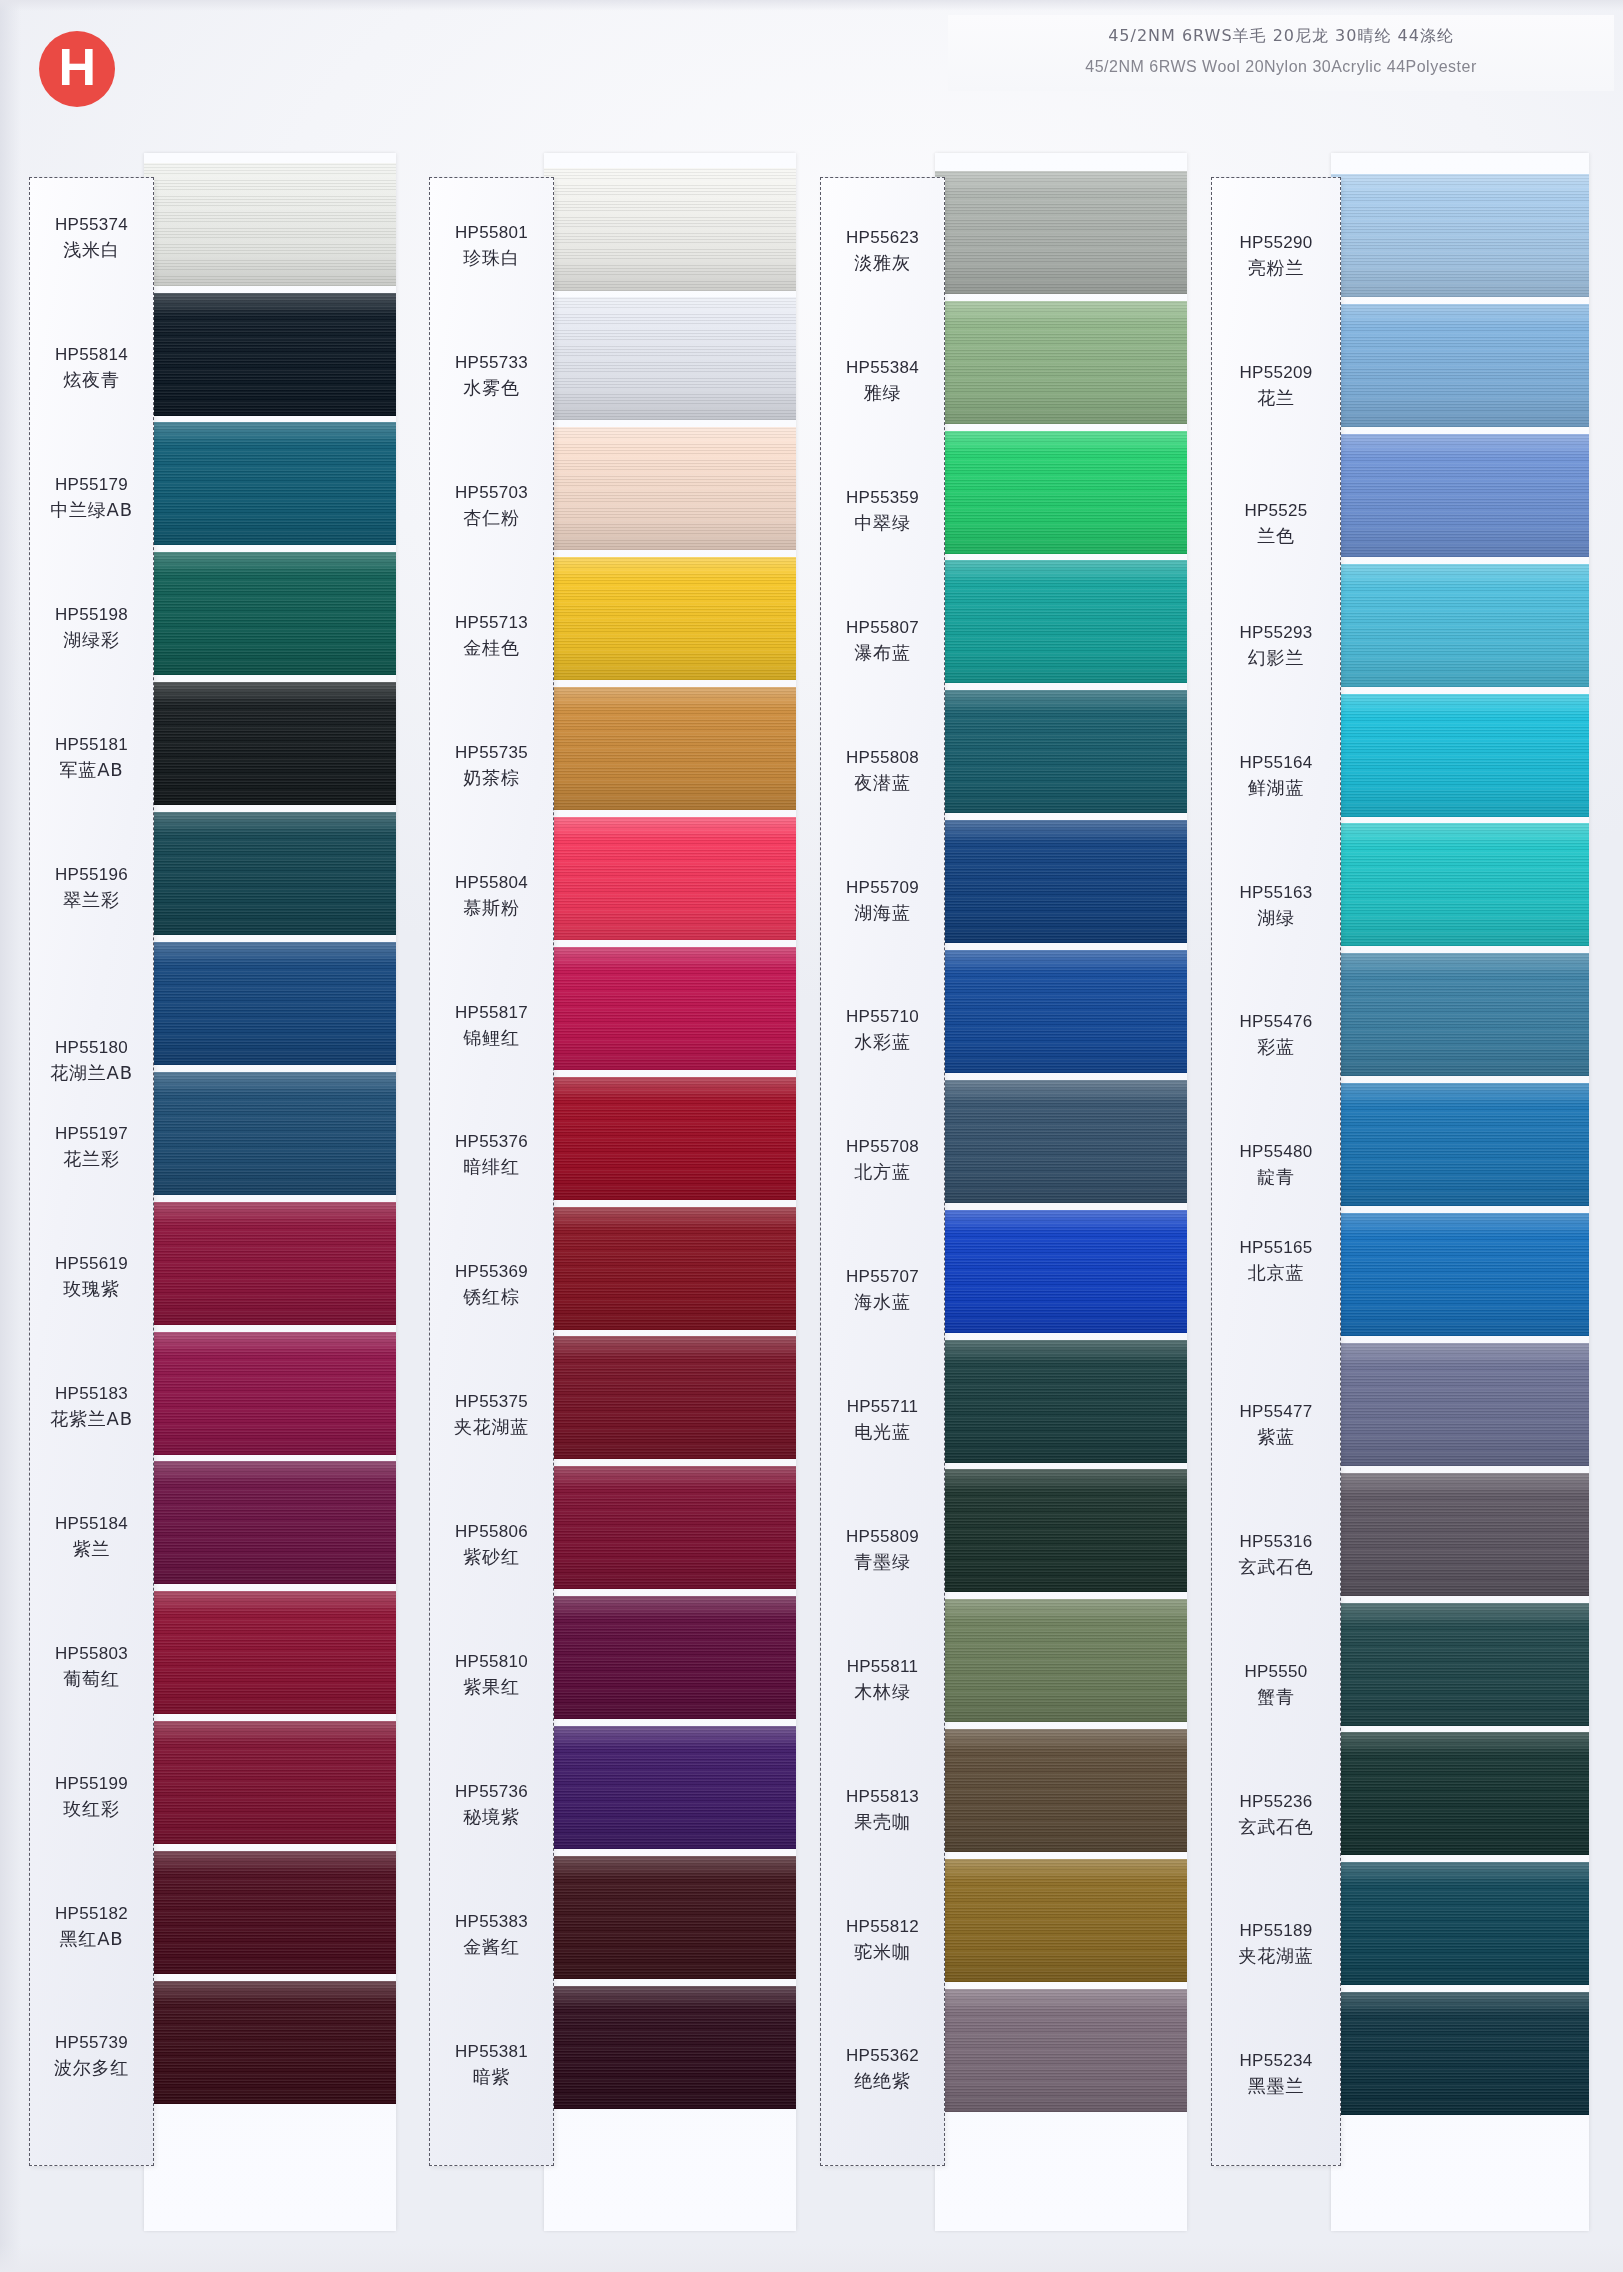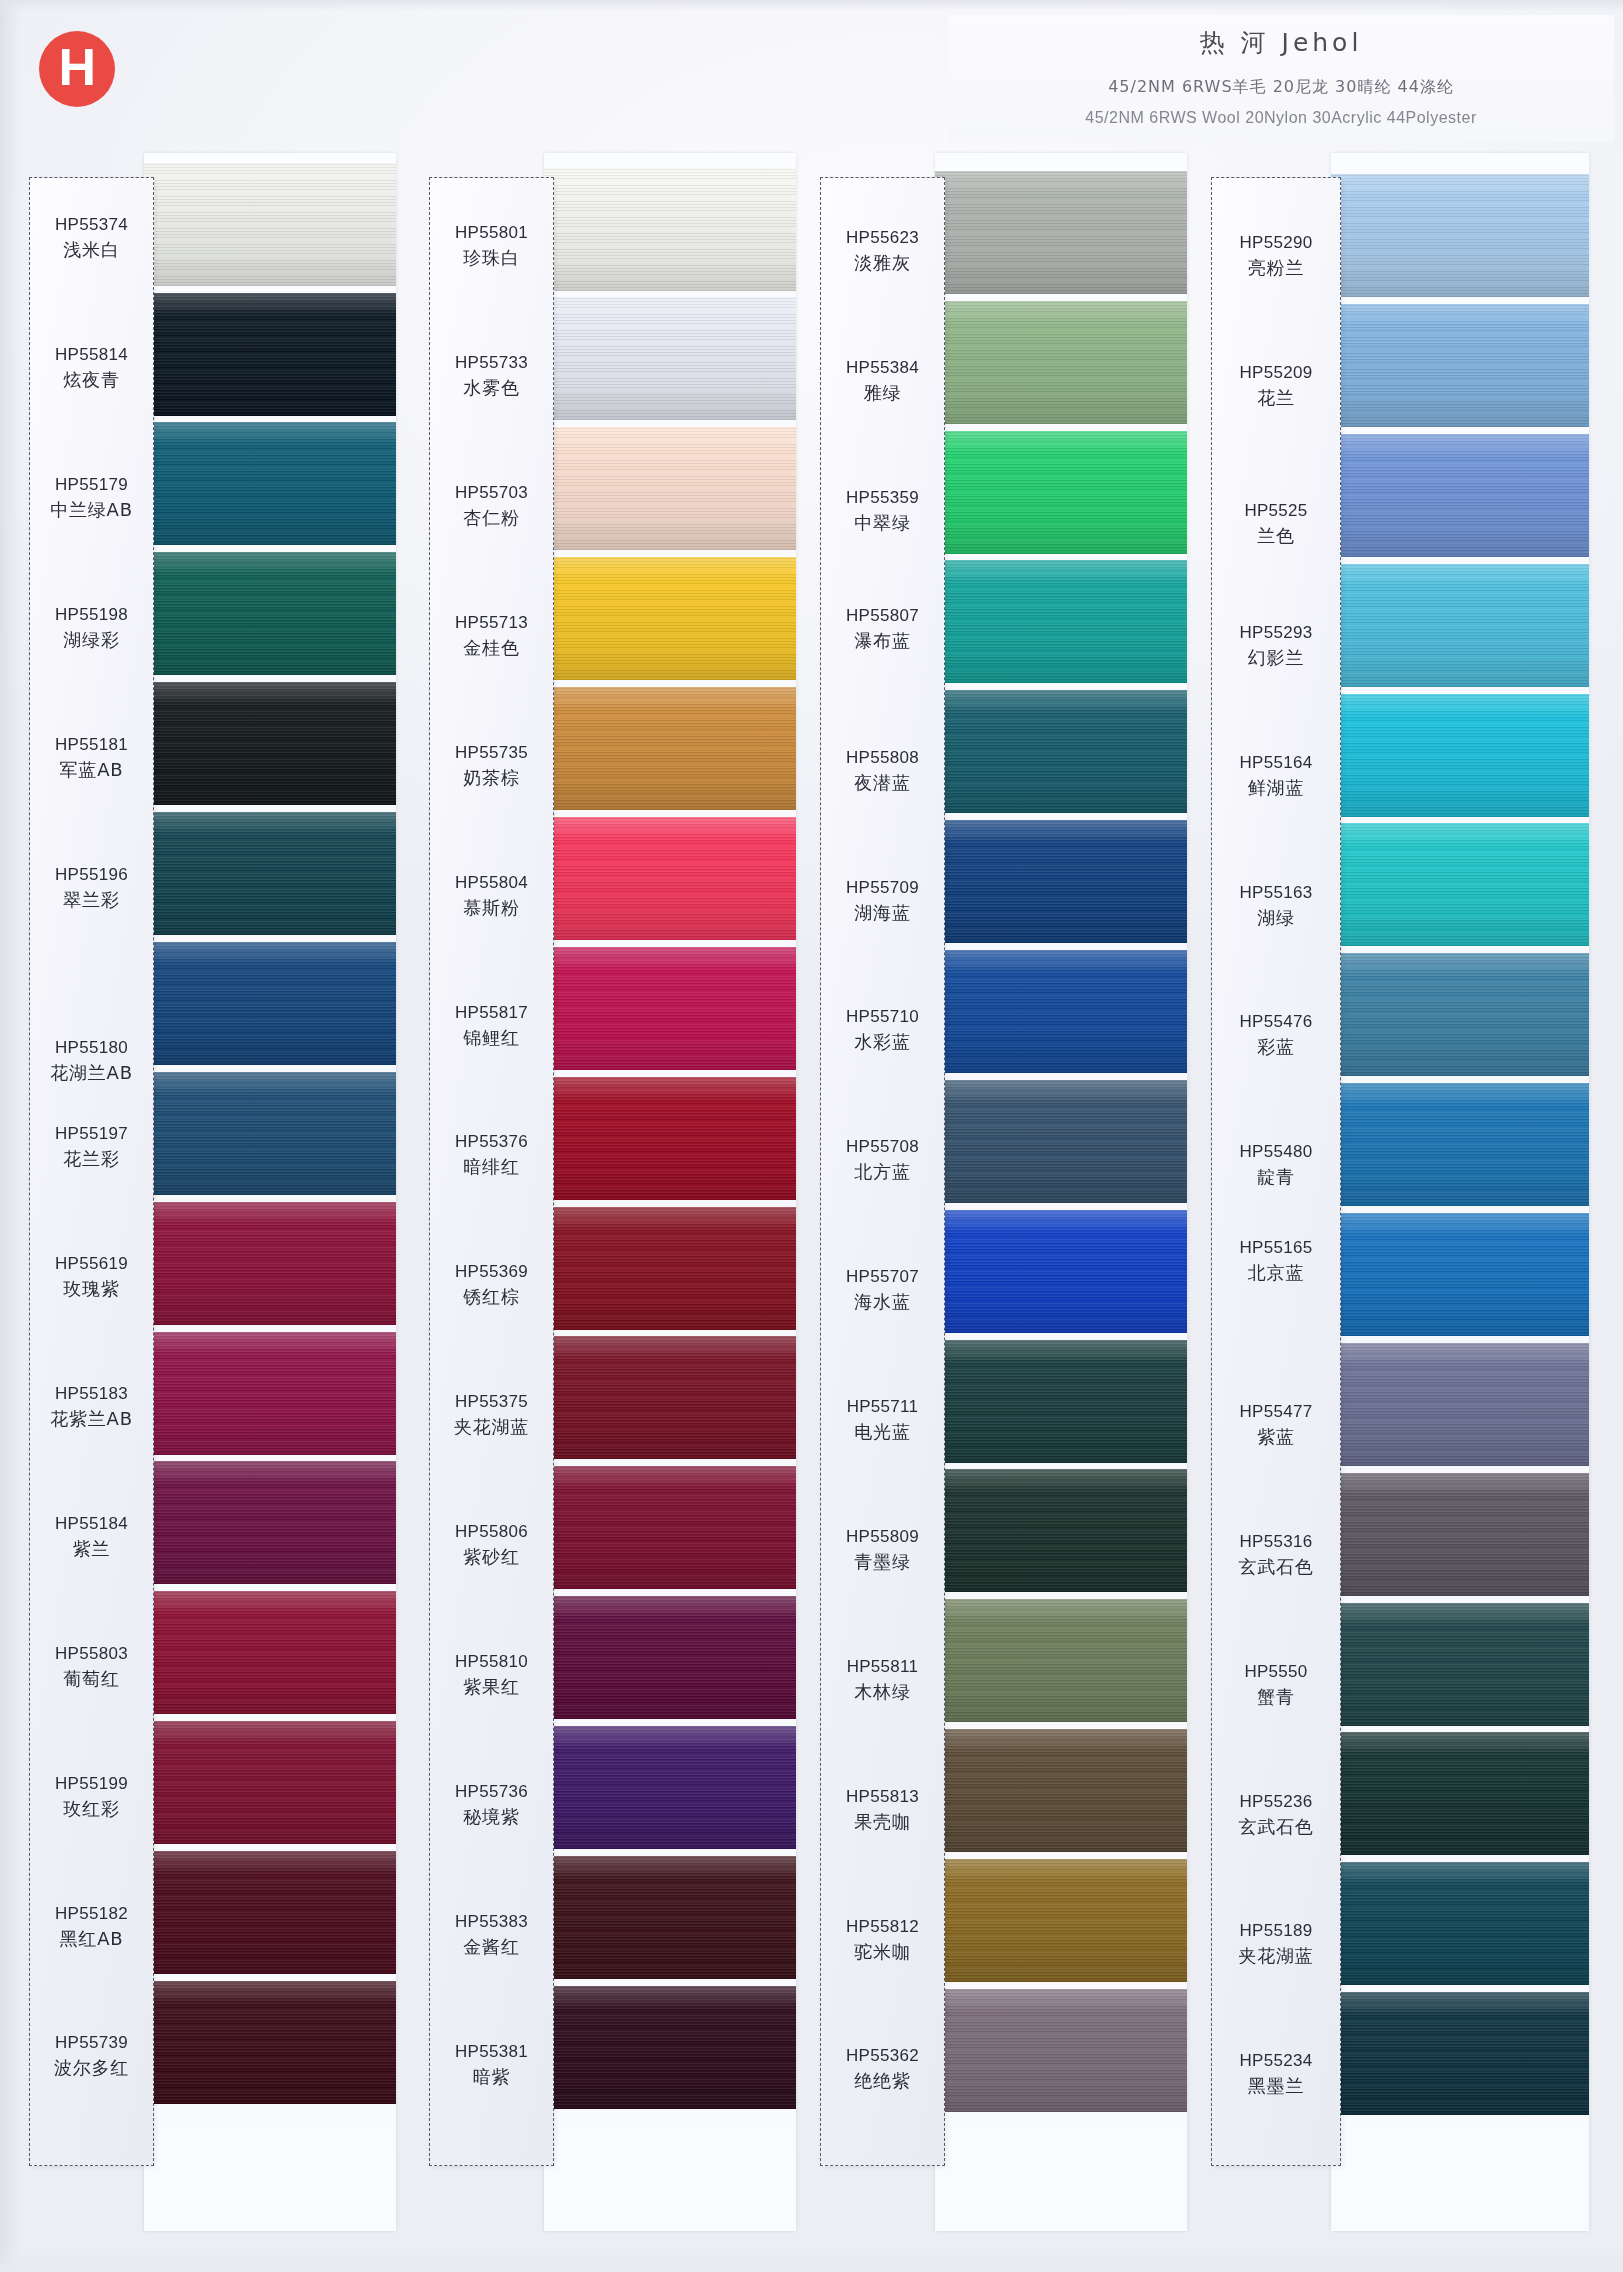--- a/index.html
+++ b/index.html
@@ -250,21 +250,20 @@
 
   <div class="header">
 
     <div class="brand">
       <div class="brand-mark">
         <span class="brand-mark-letter">H</span>
       </div>
     </div>
 
     <div class="title-block">
-      <div class="title-main">热 河 Jehol</div>
       <div class="title-sub">45/2NM 6RWS羊毛 20尼龙 30晴纶 44涤纶</div>
       <div class="title-sub2">45/2NM 6RWS Wool 20Nylon 30Acrylic 44Polyester</div>
     </div>
 
   </div>
 
   <div class="columns" id="columns-root">
       <div class="col col-0">
         <div class="label-strip"></div>
         <div class="swatch-stack">
@@ -539,21 +538,21 @@
           <div class="label-name">淡雅灰</div>
         </div>
         <div class="label-row" style="top: 180px;">
           <div class="label-code">HP55384</div>
           <div class="label-name">雅绿</div>
         </div>
         <div class="label-row" style="top: 310px;">
           <div class="label-code">HP55359</div>
           <div class="label-name">中翠绿</div>
         </div>
-        <div class="label-row" style="top: 428px; text-align: center;">
+        <div class="label-row" style="top: 440px; text-align: center;">
           <div class="label-code">HP55807</div>
           <div class="label-name">瀑布蓝</div>
         </div>
         <div class="label-row" style="top: 570px;">
           <div class="label-code">HP55808</div>
           <div class="label-name">夜潜蓝</div>
         </div>
         <div class="label-row" style="top: 700px;">
           <div class="label-code">HP55709</div>
           <div class="label-name">湖海蓝</div>

